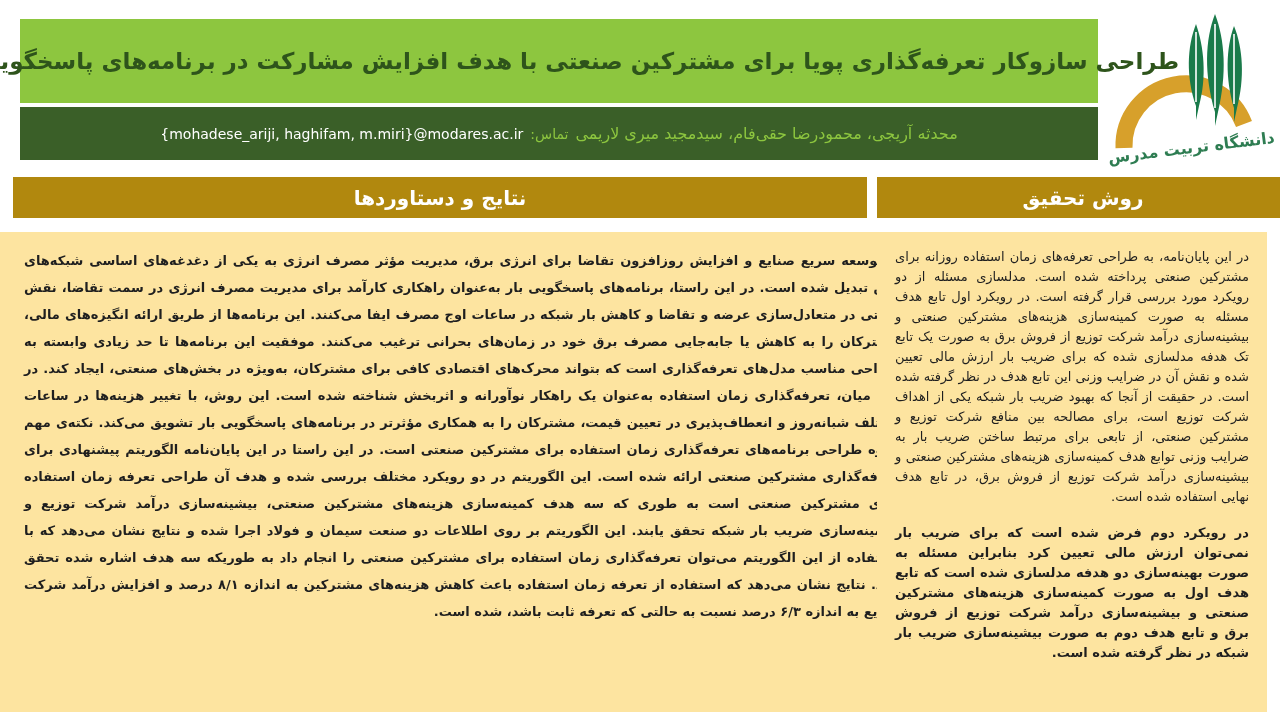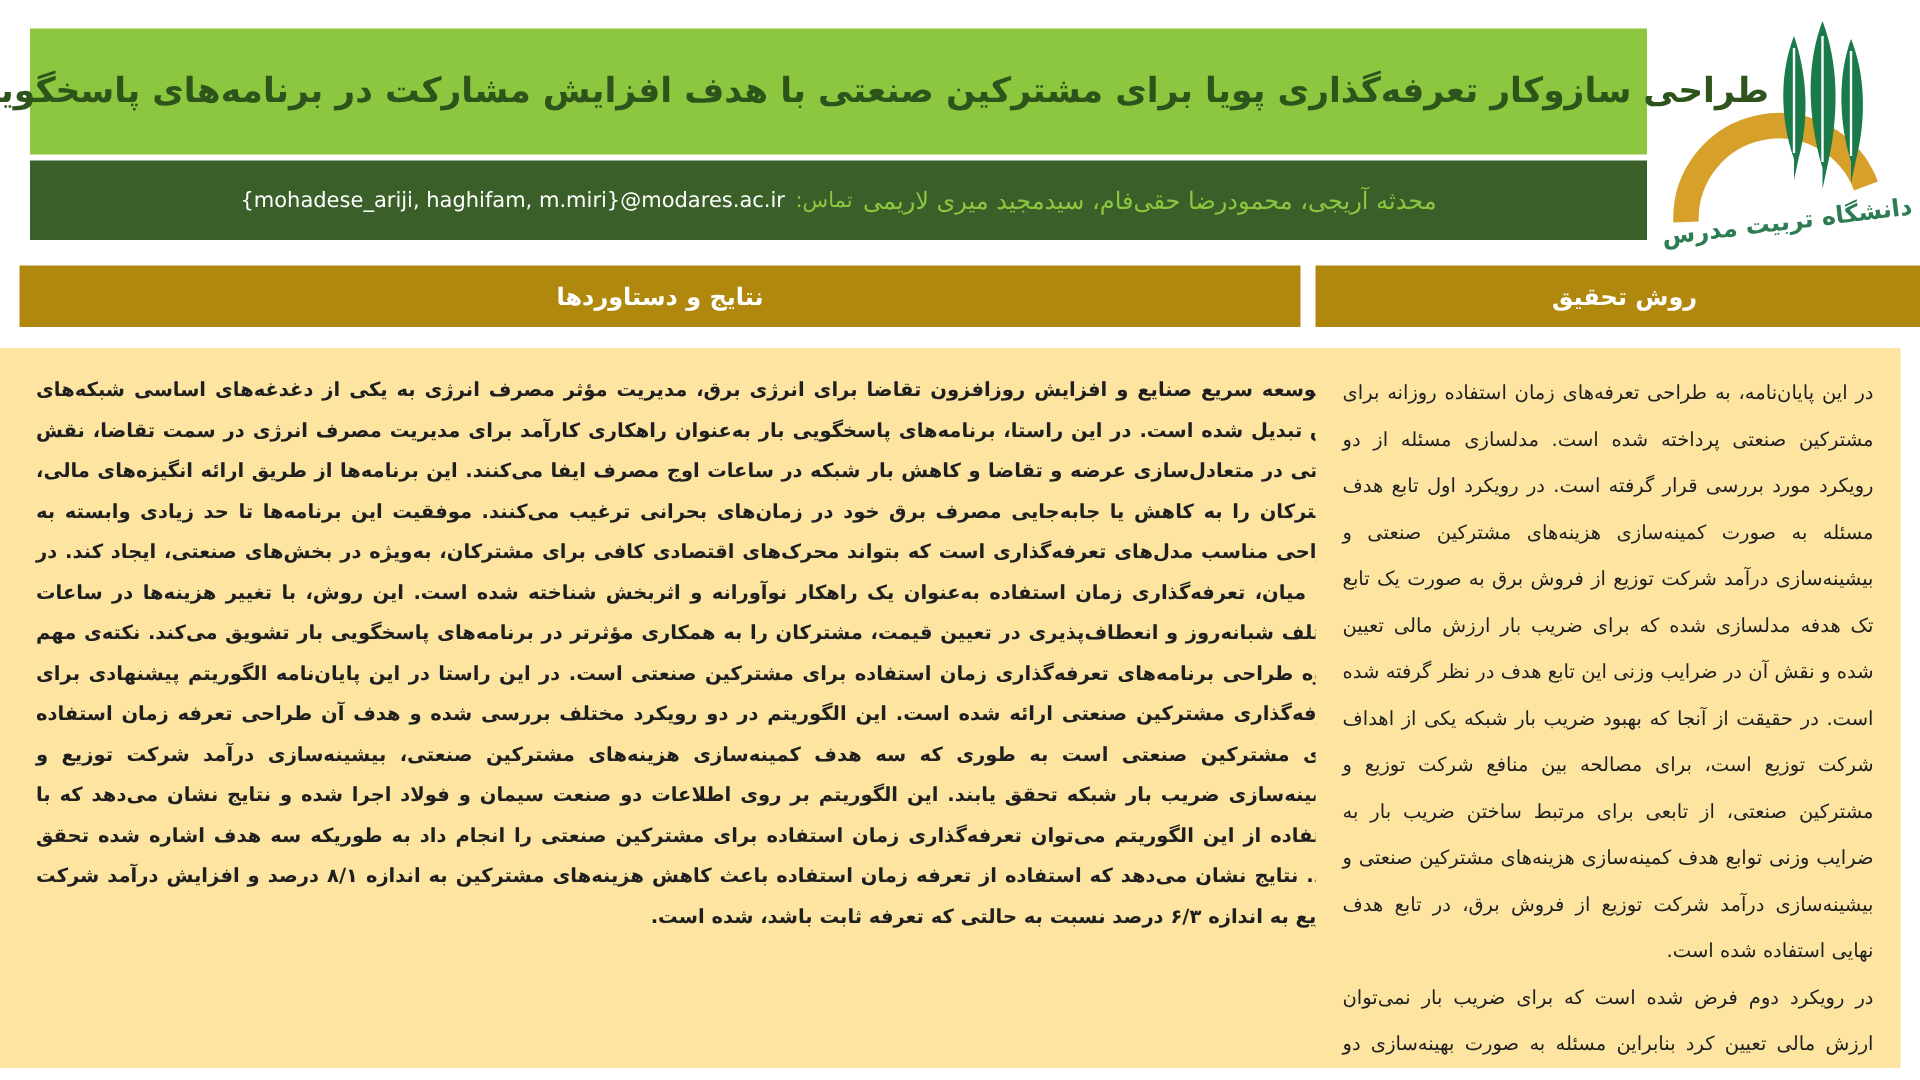--- a/index.html
+++ b/index.html
@@ -33,37 +33,37 @@
   }
   .authors{color:var(--author-text);font-size:16px;font-weight:normal;white-space:nowrap;}
   .contact-label{color:var(--author-text);font-size:14px;white-space:nowrap;}
   .email{color:var(--email-text);font-size:14px;direction:ltr;unicode-bidi:embed;white-space:nowrap;}
   .logo-box{position:absolute;left:1108px;top:2px;width:168px;height:168px;}
   .logo-box svg{width:100%;height:100%;display:block;}
   .section-header{
     position:absolute;top:177px;height:41px;
     background:var(--section-header-bg);color:var(--section-header-text);
     display:flex;align-items:center;justify-content:center;
-    font-size:16px;font-weight:bold;direction:rtl;
+    font-size:20px;font-weight:bold;direction:rtl;
   }
   .header-results{left:13px;width:854px;}
   .header-method{left:877px;width:412px;}
   .panel{
     position:absolute;top:232px;height:480px;background:var(--panel-bg);
     direction:rtl;color:var(--body-text);text-align:justify;
   }
   .panel-results{
     left:0;width:922px;padding:15px 24px;
     font-size:13px;font-weight:bold;line-height:27px;
   }
   .panel-method{
     left:877px;width:390px;padding:15px 18px;
-    font-size:13px;line-height:31px;
+    font-size:13px;line-height:20px;
   }
-  .panel-method p + p{margin-top:0;}
+  .panel-method p + p{margin-top:16px;font-weight:bold;}
 </style>
 </head>
 <body>
 
 <div>
 
   <div class="top-bar">
     <div class="poster-title">طراحی سازوکار تعرفه‌گذاری پویا برای مشترکین صنعتی با هدف افزایش مشارکت در برنامه‌های پاسخگویی بار</div>
   </div>
 

